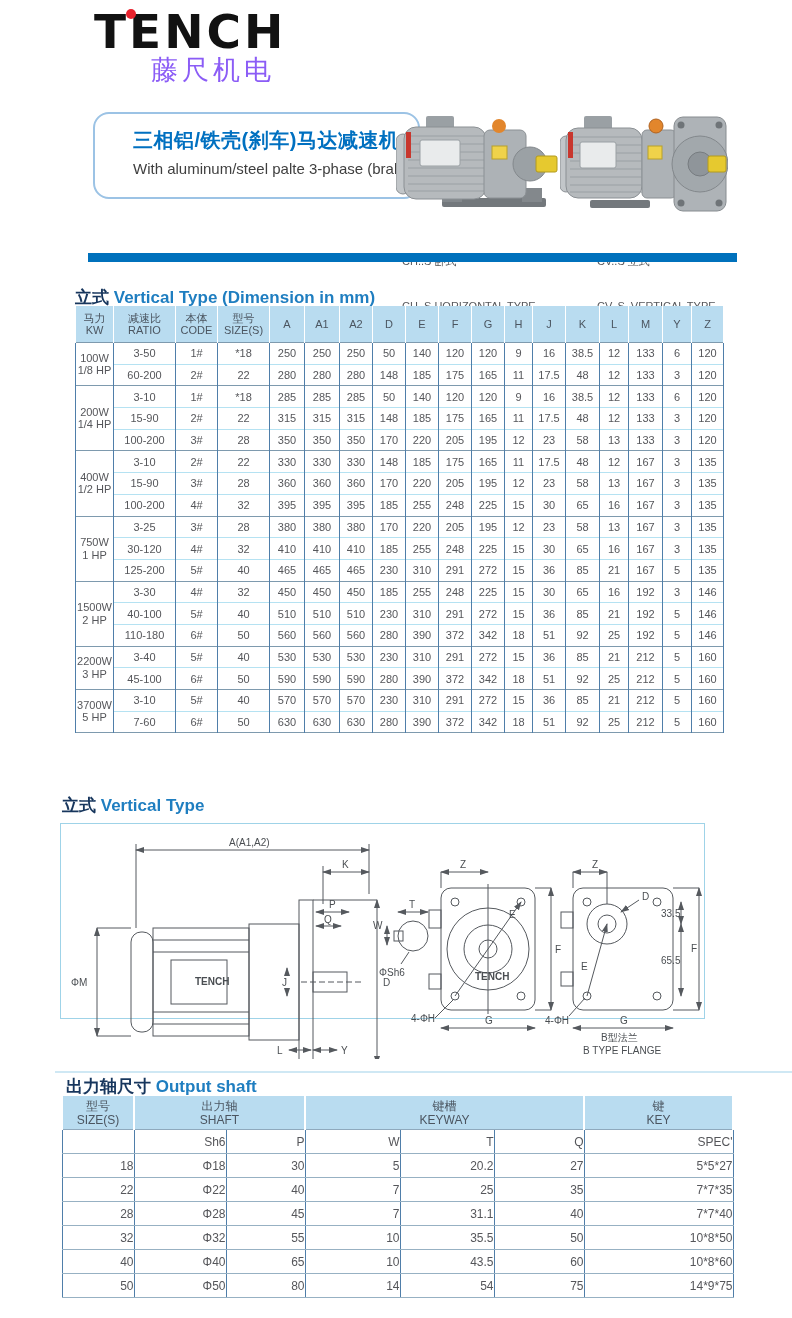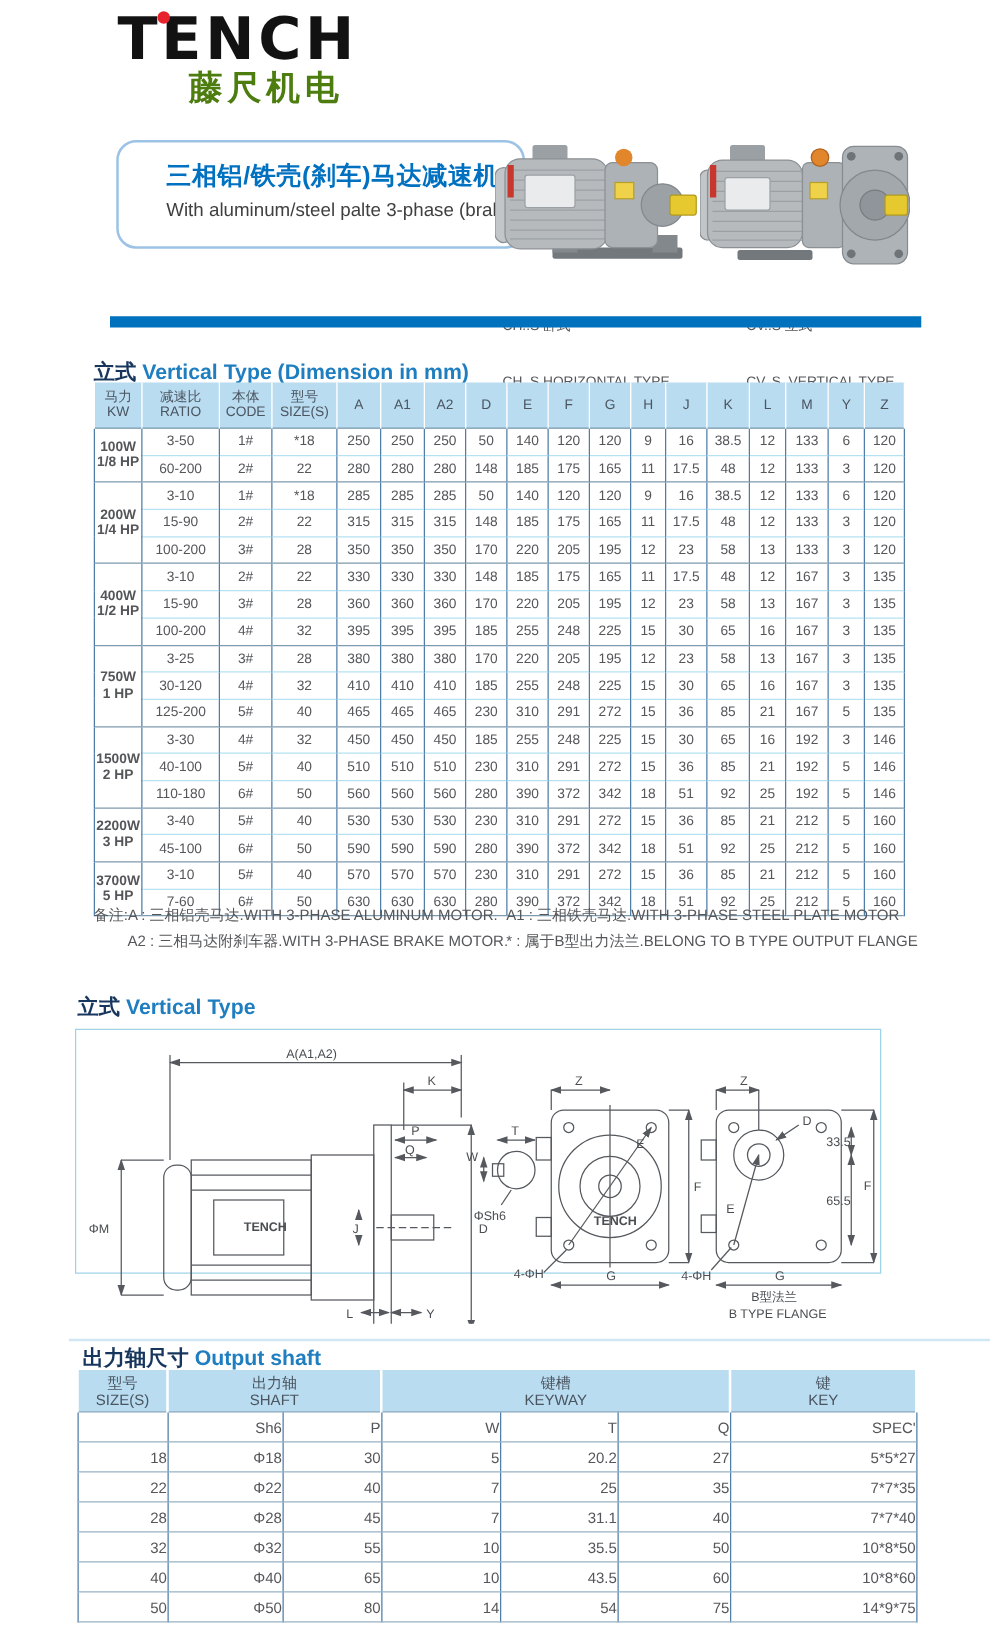--- a/index.html
+++ b/index.html
@@ -4,22 +4,22 @@
 <style>
   html,body { margin:0; padding:0; background:#fff; }
   .page { position:relative; width:792px; height:1318px; background:#ffffff;
           font-family:"Liberation Sans", sans-serif; overflow:hidden;padding-left:32px; }
 
   
   .brand { position:absolute; left:94px; top:4px; font-size:47px; font-weight:900;
            color:#121212; letter-spacing:3px; font-family:"DejaVu Sans", sans-serif; }
   .brand .dot { position:absolute; left:32px; top:5px; width:10px; height:10px;
                 background:#e8222d; border-radius:50%; }
-  .brand-cn { position:absolute; left:151px; top:52px; font-size:27px; font-weight:700;
-              color:#4d7c0f; letter-spacing:4px; }
+  .brand-cn { position:absolute; left:151px; top:52px; font-size:27px; font-weight:400;
+              color:#8b5cf6; letter-spacing:4px; }
 
   
   .intro-box { position:absolute; left:93px; top:112px; width:327px; height:87px;
                border:2px solid #9cc3e5; border-radius:16px; box-sizing:border-box;
                padding:13px 0 0 38px; background:#fff; }
   .intro-title { font-size:20px; font-weight:700; color:#0070c0; letter-spacing:0.5px; white-space:nowrap; }
   .intro-sub { font-size:15px; color:#3f3f3f; margin-top:6px; white-space:nowrap; }
   .motor-photo { position:absolute; }
   .motor-cap { position:absolute; font-size:11px; color:#55565a; line-height:15px; white-space:pre; }
   .bar { position:absolute; left:88px; top:253px; width:649px; height:9px; background:#0071bc; }
@@ -32,21 +32,21 @@
   
   table.vt { position:absolute; left:75px; top:306px; width:648px; border-collapse:collapse;
              table-layout:fixed; font-size:11px; color:#55565a; border-bottom:1px solid #7e9aae; }
   .vt th { background:#b9dcf0; color:#4b5560; font-weight:400; height:36px;
            border-left:1.5px solid #fff; border-right:1.5px solid #fff; padding:0; }
   .vt th div { line-height:12px; font-size:11px; }
   .vt td { text-align:center; height:20.7px; padding:0;
            border-left:1px solid #4f7ea9; border-right:1px solid #4f7ea9; }
   .vt tr.rw td { border-top:1px solid #b5e2f2; }
   .vt tr.gs td { border-top:1px solid #7e9aae; }
-  .vt td.power { font-size:11px;font-weight:bold; }
+  .vt td.power { font-size:11px; }
   .vt td.power div { line-height:12.5px; }
 
   
   .notes { position:absolute; left:75px; top:724px; width:660px; font-size:12px;
            color:#55565a; }
   .notes .ln { position:relative; height:21px; }
   .notes .pa { position:absolute; left:0; white-space:nowrap; }
   .notes .pa.indent { left:27px; }
   .notes .pb { position:absolute; left:330px; white-space:nowrap; }
 
@@ -577,30 +577,20 @@
           <td>51</td>
           <td>92</td>
           <td>25</td>
           <td>212</td>
           <td>5</td>
           <td>160</td>
         </tr>
   </tbody>
     </table>
 
-  <div class="notes">
-    <div class="ln">
-      <span class="pa">备注:A : 三相铝壳马达.WITH 3-PHASE ALUMINUM MOTOR.</span>
-      <span class="pb">A1 : 三相铁壳马达.WITH 3-PHASE STEEL PLATE MOTOR</span>
-    </div>
-    <div class="ln">
-      <span class="pa indent">A2 : 三相马达附刹车器.WITH 3-PHASE BRAKE MOTOR.</span>
-      <span class="pb">* : 属于B型出力法兰.BELONG TO B TYPE OUTPUT FLANGE</span>
-    </div>
-  </div>
 
   <div class="sec-h" style="left:62px;top:794px;">
     <span class="cn">立式</span>
     <span class="en">Vertical Type</span>
   </div>
 
   <div class="diag-box">
     <svg width="643" height="235" viewBox="0 0 643 235">
       <defs>
         <marker id="ae" markerWidth="9" markerHeight="8" refX="8" refY="4" orient="auto">

